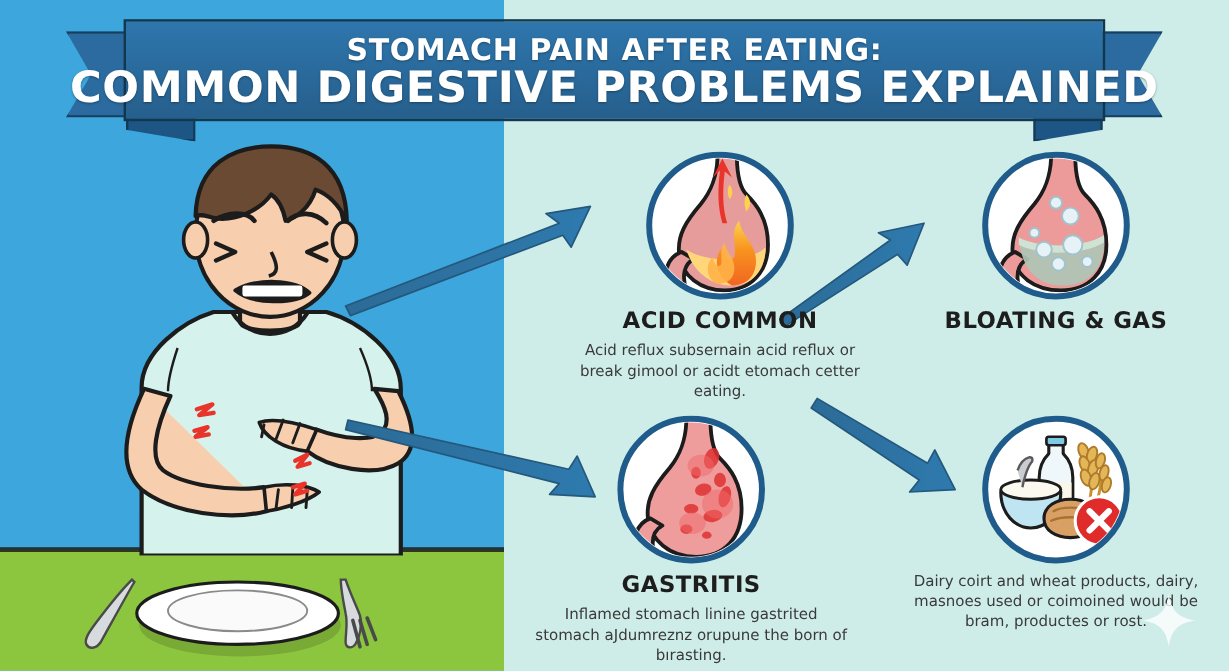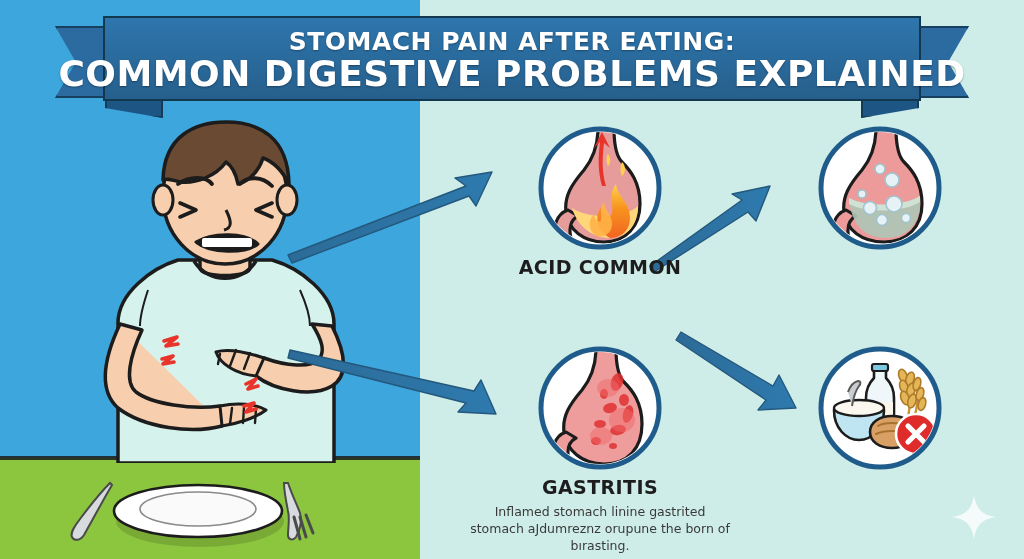--- a/index.html
+++ b/index.html
@@ -51,21 +51,21 @@
   
   .card { position:absolute; width:280px; text-align:center; }
   .card .circle { width:124px; height:124px; margin:0 auto; }
   .card h3 { font-family:"DejaVu Sans", sans-serif; font-weight:bold; color:#1d1d1d;
              font-size:19px; letter-spacing:.4px; margin-top:6px; }
   .card p  { font-family:"DejaVu Sans", sans-serif; color:#3a3a3a; font-size:12.5px;
              line-height:17px; margin-top:5px; padding:0 8px; }
 
   #card-acid     { left:460px; top:126px; }
   #card-bloat    { left:740px; top:126px; }
-  #card-gastritis{ left:460px; top:346px; }
+  #card-gastritis{ left:436px; top:346px; }
   #card-food     { left:740px; top:346px; }
 
   .sparkle { position:absolute; left:952px; top:495px; width:44px; height:44px; }
 </style>
 </head>
 <body>
 
 <div id="stage">
 
   <div class="bg-left"></div>
@@ -216,20 +216,21 @@
                    C64 86 61 82 66 76 C67 85 74 88 74 98 C74 106 68 112 58 110 Z" fill="#FFB347" opacity=".9"></path>
 
           <path d="M84 36 C88 40 88 46 84 50 C82 46 82 40 84 36 Z" fill="#FFD24D"></path>
           <path d="M70 28 C73 32 73 37 70 40 C68 36 68 31 70 28 Z" fill="#FFD24D"></path>
 
           <path d="M64 60 C60 46 60 32 62 16 L56 22 L64 6 L72 22 L66 17 C64 33 64 47 68 60 Z" fill="#E8342A"></path>
         </g>
       </svg>
     </div>
     <h3>ACID COMMON</h3>
+    <p>Acid reflux subsernain acid reflux or break gimool or acidt etomach cetter eating.</p>
   </div>
 
   <div class="card" id="card-bloat">
     <div class="circle">
       <svg viewBox="0 0 124 124" width="124" height="124">
         <circle cx="62" cy="62" r="59" fill="#FFFFFF" stroke="#1F5C8B" stroke-width="5"></circle>
         <defs>
             <clipPath id="cBloat">
               <circle cx="62" cy="62" r="56"></circle>
             </clipPath>
@@ -248,20 +249,21 @@
             <circle cx="74" cy="54" r="7"></circle>
             <circle cx="52" cy="82" r="6.5"></circle>
             <circle cx="76" cy="78" r="8"></circle>
             <circle cx="64" cy="94" r="5.5"></circle>
             <circle cx="44" cy="68" r="4"></circle>
             <circle cx="88" cy="92" r="4.5"></circle>
           </g>
         </g>
       </svg>
     </div>
+    <h3>BLOATING &amp; GAS</h3>
   </div>
 
   <div class="card" id="card-gastritis">
     <div class="circle">
       <svg viewBox="0 0 124 124" width="124" height="124">
         <circle cx="62" cy="62" r="59" fill="#FFFFFF" stroke="#1F5C8B" stroke-width="5"></circle>
         <defs>
             <clipPath id="cGast">
               <circle cx="62" cy="62" r="56"></circle>
             </clipPath>
@@ -339,19 +341,20 @@
             <path d="M60 80 C66 76 82 76 88 80 M58 88 C66 84 82 84 90 88" fill="none" stroke="#A9722F" stroke-width="2" stroke-linecap="round"></path>
           </g>
 
           <g>
             <circle cx="98" cy="88" r="20" fill="#E02B2B" stroke="#FFFFFF" stroke-width="2.6"></circle>
             <path d="M90 80 L106 96 M106 80 L90 96" stroke="#FFFFFF" stroke-width="5.2" stroke-linecap="round"></path>
           </g>
         </g>
       </svg>
     </div>
+    <p>Dairy coirt and wheat products, dairy, masnoes used or coimoined would be bram, productes or rost.</p>
   </div>
 
   <svg class="sparkle" viewBox="0 0 44 44">
     <path d="M22 0 C24 14 30 20 44 22 C30 24 24 30 22 44 C20 30 14 24 0 22 C14 20 20 14 22 0 Z" fill="#FFFFFF" opacity=".78"></path>
   </svg>
 
 </div>
 
 </body></html>

